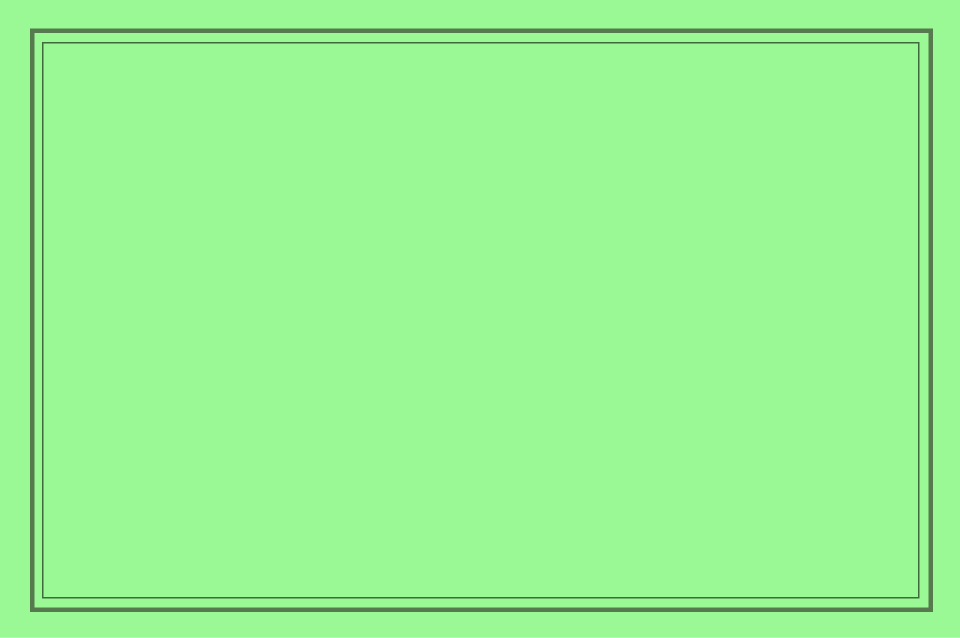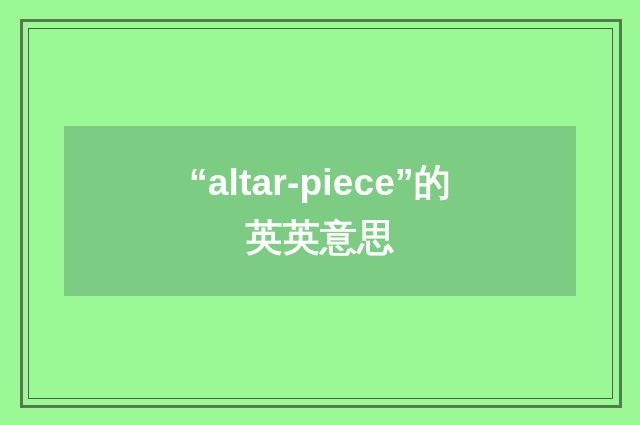--- a/index.html
+++ b/index.html
@@ -77,17 +77,14 @@
   }
 </style>
 </head>
 <body>
 
 <div class="canvas">
 
   <div class="frame-outer"></div>
   <div class="frame-inner"></div>
 
-  <div class="title-panel">
-    <h1 class="title-text">“altar-piece”的英英意思</h1>
-  </div>
 
 </div>
 
 </body></html>

